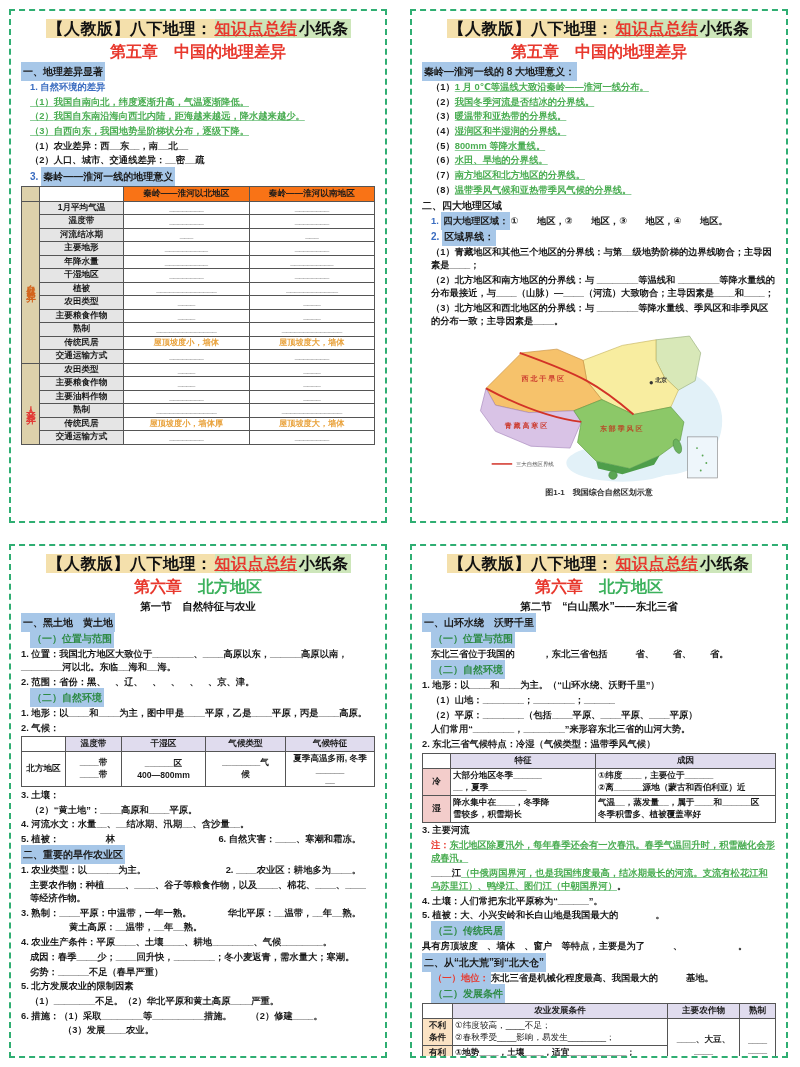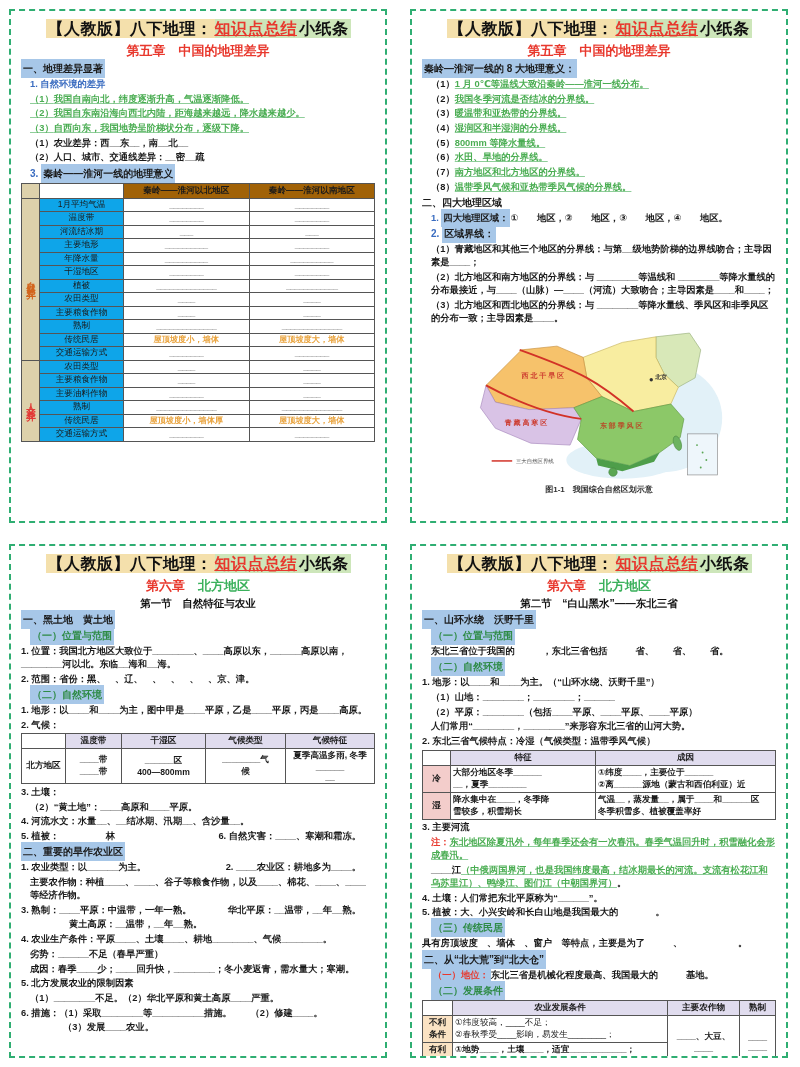--- a/index.html
+++ b/index.html
@@ -7,40 +7,40 @@
           font-family:"Liberation Sans","DejaVu Sans",sans-serif;color:#1a1a1a;}
   .sheet{position:absolute;width:378px;height:514px;border:2.5px dashed #2fae72;
          background:#fff;box-sizing:border-box;padding:5px 10px;overflow:hidden;}
   #sheet1{left:9px;top:9px;}  #sheet2{left:410px;top:9px;}
   #sheet3{left:9px;top:544px;} #sheet4{left:410px;top:544px;}
 
   .ttl{text-align:center;font-size:16px;font-weight:bold;margin:3px 0 2px;letter-spacing:.5px;color:#111;}
   .ttl .tp1{background:#f4e0ac;padding:1px 2px;}
   .ttl .tp2{background:#cde6ba;color:#e8382d;padding:1px 0;text-decoration:underline;text-decoration-color:#e8382d;}
   .ttl .tp3{background:#cde6ba;padding:1px 2px;}
-  .chap{text-align:center;font-size:13px;font-weight:bold;color:#e8382d;margin:2px 0;}
+  .chap{text-align:center;font-size:16px;font-weight:bold;color:#e8382d;margin:2px 0;}
   .chap .grn{color:#3bb15c;}
   .sect{text-align:center;font-size:10.5px;font-weight:bold;color:#111;margin:2px 0;}
 
   .line{font-size:9.3px;font-weight:600;line-height:1.42;margin:1.5px 0;color:#1a1a1a;}
   .ind{padding-left:9px;}
   .hblue{font-size:10px;font-weight:bold;margin:2px 0;}
   .hl{background:#a7c7e8;padding:4px 2px;}
   .num{color:#3a6cc0;font-weight:bold;}
   .bluetxt{color:#3a6cc0;font-weight:bold;}
   .grntxt{color:#4aad52;text-decoration:underline;text-decoration-color:#8fce9a;}
   .grnhd{color:#2e8b46;}
   .redhd{color:#e8382d;}
   .split{display:flex;justify-content:space-between;padding-right:14px;}
 
   table{width:100%;border-collapse:collapse;table-layout:fixed;}
   td,th{border:1px solid #555;font-size:8.6px;text-align:center;vertical-align:middle;padding:1px 2px;box-sizing:border-box;}
-  .thg{background:#a16207;font-weight:bold;}
+  .thg{background:#f97316;font-weight:bold;}
   .thl{background:#e0dcee;font-weight:bold;}
-  .lbl{background:#0ea5e9;font-weight:normal;white-space:nowrap;}
+  .lbl{background:#e5e5e5;font-weight:bold;white-space:nowrap;}
   .vert{background:#ddd1ab;writing-mode:vertical-rl;text-orientation:upright;font-weight:bold;
         letter-spacing:3px;font-size:9.5px;padding:0;}
   .vnat{color:#d3641c;} .vhum{color:#e23a36;}
   .blk{color:#777;font-weight:bold;letter-spacing:-.5px;}
   .org{color:#e9a23b;font-weight:600;font-size:8.2px;}
   .pink{background:#f3cdcb;font-weight:bold;}
   .peach{background:#fbe3c4;font-weight:bold;}
   .pre{white-space:pre-line;}
   .tal{text-align:left;}
   .t1 td{height:13.5px;padding:0 2px;}
@@ -290,22 +290,22 @@
         <span>1. 农业类型：以______为主。</span>
         <span>2. ____农业区：耕地多为____。</span>
       </div>
     <div class="line ind">主要农作物：种植____、____、谷子等粮食作物，以及____、棉花、____、____等经济作物。</div>
     <div class="line split">
         <span>3. 熟制：____平原：中温带，一年一熟。</span>
         <span>华北平原：__温带，__年__熟。</span>
       </div>
     <div class="line" style="padding-left:48px">黄土高原：__温带，__年__熟。</div>
     <div class="line">4. 农业生产条件：平原____、土壤____、耕地________、气候________。</div>
+    <div class="line ind">成因：春季____少；____回升快，________；冬小麦返青，需水量大；寒潮。</div>
     <div class="line ind">劣势：______不足（春旱严重）</div>
-    <div class="line ind">成因：春季____少；____回升快，________；冬小麦返青，需水量大；寒潮。</div>
     <div class="line">5. 北方发展农业的限制因素</div>
     <div class="line ind">（1）________不足。（2）华北平原和黄土高原____严重。</div>
     <div class="line">6. 措施：（1）采取________等__________措施。　　（2）修建____。</div>
     <div class="line" style="padding-left:42px">（3）发展____农业。</div>
   </div>
 
   <div class="sheet" id="sheet4">
     <div class="ttl">
       <span class="tp1">【人教版】八下地理：</span><span class="tp2">知识点总结</span><span class="tp3">小纸条</span>
     </div>

